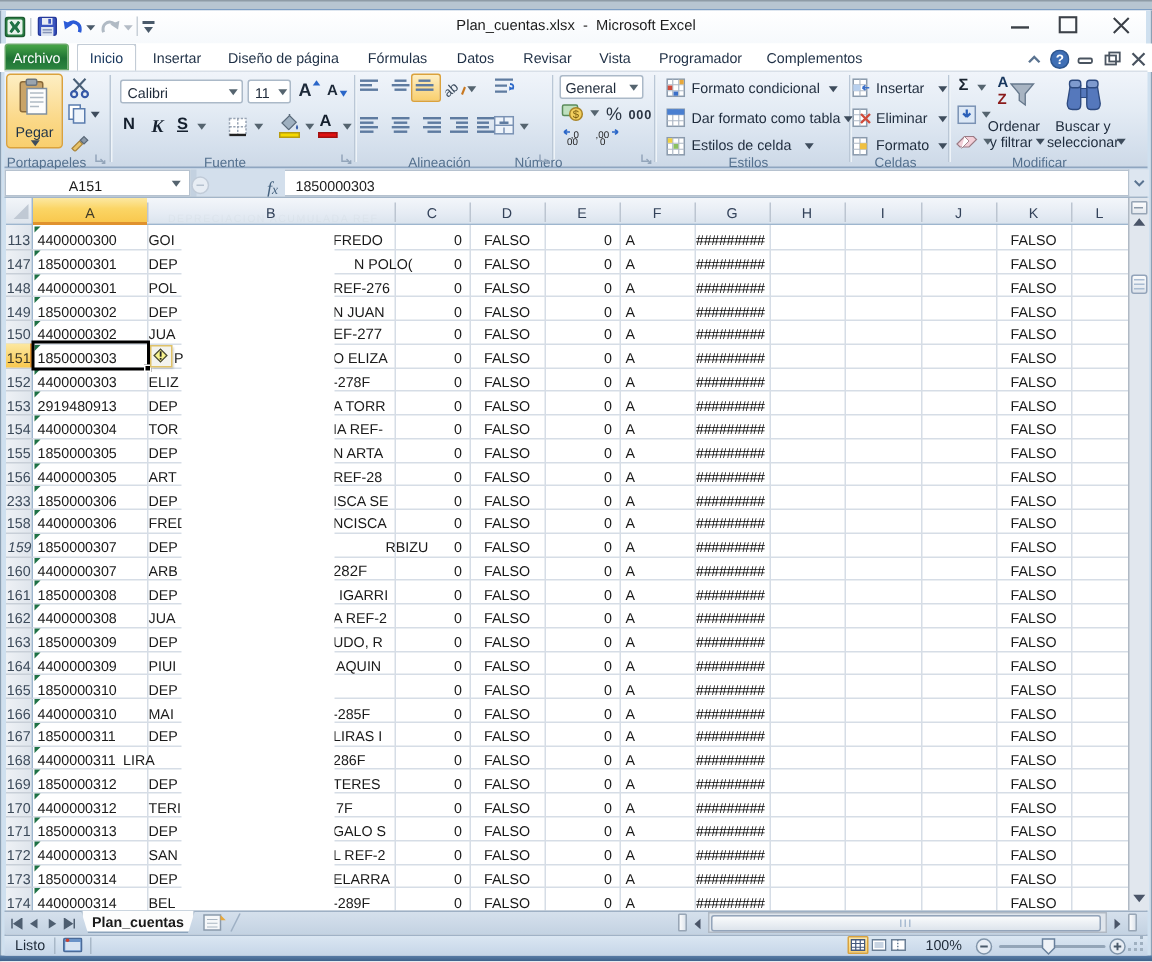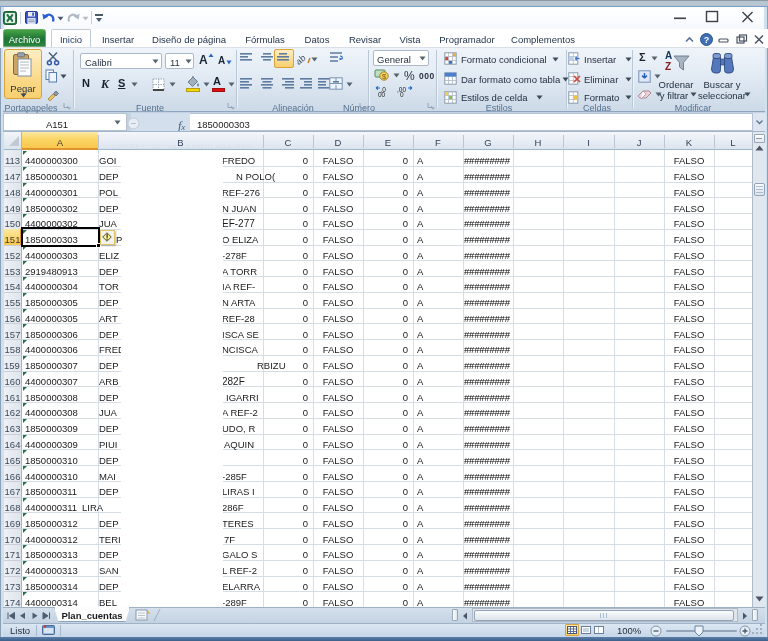--- a/index.html
+++ b/index.html
@@ -43,20 +43,21 @@
       <path d="M12.6 2.8 L11.7 8.6 L6.6 5.4 Z" fill="#b0bac4"></path>
     </svg>
 <svg class="ab" style="left:82px;top:16px" width="7" height="5" viewBox="0 0 7 5">
       <path d="M0.5 0.8 L6.5 0.8 L3.5 4.4 Z" fill="#b4bcc6"></path>
     </svg>
 <div class="ab" style="left:91px;top:11px;width:1px;height:13px;background:#c8d0d8;"></div>
 <div class="ab" style="left:95px;top:14px;width:8px;height:1.5px;background:#4a5a6a;"></div>
 <svg class="ab" style="left:95px;top:17px" width="8" height="6" viewBox="0 0 8 6">
       <path d="M1 1 L7 1 L4 5 Z" fill="#4a5a6a"></path>
     </svg>
+<div class="ab" style="left:0px;top:12px;white-space:nowrap;width:768px;text-align:center;font-size:9.8px;color:#1b1b1b;">Plan_cuentas.xlsx&nbsp;&nbsp;-&nbsp;&nbsp;Microsoft Excel</div>
 <svg class="ab" style="left:672px;top:9px" width="86" height="15" viewBox="0 0 86 15">
       <rect x="2" y="8.5" width="12" height="1.6" fill="#3c4148"></rect>
       <rect x="34.5" y="2.5" width="11" height="10" fill="none" stroke="#3c4148" stroke-width="1.4"></rect>
       <path d="M70.5 3 L80.5 13 M80.5 3 L70.5 13" stroke="#3c4148" stroke-width="1.4"></path>
     </svg>
 <div class="ab" style="left:0px;top:29px;width:768px;height:19px;background:#ffffff;"></div>
 <div class="ab" style="left:3px;top:29px;width:43px;height:18px;background:linear-gradient(#47a447,#1f7334 55%,#2c8540);border-radius:2.5px 2.5px 0 0;border:1px solid #6ca86c;"></div>
 <div class="ab" style="left:3px;top:34px;white-space:nowrap;width:43px;text-align:center;font-size:9.5px;color:#fff;">Archivo</div>
 <div class="ab" style="left:51px;top:29px;width:40px;height:19px;background:#ffffff;border:1px solid #c3ccd6;border-bottom:none;border-radius:2px 2px 0 0;"></div>
 <div class="ab" style="left:51px;top:34px;white-space:nowrap;width:40px;text-align:center;font-size:9.5px;color:#17365d;">Inicio</div>
@@ -614,21 +615,21 @@
 <div class="ab" style="left:25px;top:312.9px;white-space:nowrap;font-size:9.5px;color:#1a1a1a;">4400000305</div>
 <div class="ab tri" style="left:23px;top:308.6px;width:0px;height:0px;"></div>
 <div class="ab" style="left:99px;top:312.9px;width:24px;height:12px;overflow:hidden;white-space:nowrap;font-size:9.5px;color:#1a1a1a;">ART</div>
 <div class="ab" style="left:222px;top:312.9px;width:40px;height:12px;overflow:hidden;white-space:nowrap;font-size:9.5px;color:#1a1a1a;">REF-28</div>
 <div class="ab" style="left:263px;top:312.9px;white-space:nowrap;width:45px;text-align:right;font-size:9.5px;color:#1a1a1a;">0</div>
 <div class="ab" style="left:313px;top:312.9px;white-space:nowrap;width:50px;text-align:center;font-size:9.5px;color:#1a1a1a;">FALSO</div>
 <div class="ab" style="left:363px;top:312.9px;white-space:nowrap;width:45px;text-align:right;font-size:9.5px;color:#1a1a1a;">0</div>
 <div class="ab" style="left:417px;top:312.9px;white-space:nowrap;font-size:9.5px;color:#1a1a1a;">A</div>
 <div class="ab" style="left:464px;top:312.9px;width:49px;height:12px;overflow:hidden;white-space:nowrap;font-size:9.5px;color:#000;letter-spacing:-0.2px;">#########</div>
 <div class="ab" style="left:664px;top:312.9px;white-space:nowrap;width:50px;text-align:center;font-size:9.5px;color:#1a1a1a;">FALSO</div>
-<div class="ab" style="left:4px;top:328.66px;white-space:nowrap;width:17px;text-align:center;font-size:9.5px;color:#3c4a5a;">157</div>
+<div class="ab" style="left:4px;top:328.66px;white-space:nowrap;width:17px;text-align:center;font-size:9.5px;color:#3c4a5a;">233</div>
 <div class="ab" style="left:25px;top:328.66px;white-space:nowrap;font-size:9.5px;color:#1a1a1a;">1850000306</div>
 <div class="ab tri" style="left:23px;top:324.36px;width:0px;height:0px;"></div>
 <div class="ab" style="left:99px;top:328.66px;width:24px;height:12px;overflow:hidden;white-space:nowrap;font-size:9.5px;color:#1a1a1a;">DEP</div>
 <div class="ab" style="left:222px;top:328.66px;width:40px;height:12px;overflow:hidden;white-space:nowrap;font-size:9.5px;color:#1a1a1a;">ISCA SE</div>
 <div class="ab" style="left:263px;top:328.66px;white-space:nowrap;width:45px;text-align:right;font-size:9.5px;color:#1a1a1a;">0</div>
 <div class="ab" style="left:313px;top:328.66px;white-space:nowrap;width:50px;text-align:center;font-size:9.5px;color:#1a1a1a;">FALSO</div>
 <div class="ab" style="left:363px;top:328.66px;white-space:nowrap;width:45px;text-align:right;font-size:9.5px;color:#1a1a1a;">0</div>
 <div class="ab" style="left:417px;top:328.66px;white-space:nowrap;font-size:9.5px;color:#1a1a1a;">A</div>
 <div class="ab" style="left:464px;top:328.66px;width:49px;height:12px;overflow:hidden;white-space:nowrap;font-size:9.5px;color:#000;letter-spacing:-0.2px;">#########</div>
 <div class="ab" style="left:664px;top:328.66px;white-space:nowrap;width:50px;text-align:center;font-size:9.5px;color:#1a1a1a;">FALSO</div>
@@ -636,21 +637,21 @@
 <div class="ab" style="left:25px;top:344.42px;white-space:nowrap;font-size:9.5px;color:#1a1a1a;">4400000306</div>
 <div class="ab tri" style="left:23px;top:340.12px;width:0px;height:0px;"></div>
 <div class="ab" style="left:99px;top:344.42px;width:24px;height:12px;overflow:hidden;white-space:nowrap;font-size:9.5px;color:#1a1a1a;">FREDO</div>
 <div class="ab" style="left:222px;top:344.42px;width:40px;height:12px;overflow:hidden;white-space:nowrap;font-size:9.5px;color:#1a1a1a;">NCISCA</div>
 <div class="ab" style="left:263px;top:344.42px;white-space:nowrap;width:45px;text-align:right;font-size:9.5px;color:#1a1a1a;">0</div>
 <div class="ab" style="left:313px;top:344.42px;white-space:nowrap;width:50px;text-align:center;font-size:9.5px;color:#1a1a1a;">FALSO</div>
 <div class="ab" style="left:363px;top:344.42px;white-space:nowrap;width:45px;text-align:right;font-size:9.5px;color:#1a1a1a;">0</div>
 <div class="ab" style="left:417px;top:344.42px;white-space:nowrap;font-size:9.5px;color:#1a1a1a;">A</div>
 <div class="ab" style="left:464px;top:344.42px;width:49px;height:12px;overflow:hidden;white-space:nowrap;font-size:9.5px;color:#000;letter-spacing:-0.2px;">#########</div>
 <div class="ab" style="left:664px;top:344.42px;white-space:nowrap;width:50px;text-align:center;font-size:9.5px;color:#1a1a1a;">FALSO</div>
-<div class="ab" style="left:4px;top:360.18px;white-space:nowrap;width:17px;text-align:left;font-size:9.5px;color:#3c4a5a;">159</div>
+<div class="ab" style="left:4px;top:360.18px;white-space:nowrap;width:17px;text-align:right;font-size:9.5px;color:#3c4a5a;font-style:italic;">159</div>
 <div class="ab" style="left:25px;top:360.18px;white-space:nowrap;font-size:9.5px;color:#1a1a1a;">1850000307</div>
 <div class="ab tri" style="left:23px;top:355.88px;width:0px;height:0px;"></div>
 <div class="ab" style="left:99px;top:360.18px;width:24px;height:12px;overflow:hidden;white-space:nowrap;font-size:9.5px;color:#1a1a1a;">DEP</div>
 <div class="ab" style="left:222px;top:360.18px;width:40px;height:12px;overflow:hidden;white-space:nowrap;font-size:9.5px;color:#1a1a1a;margin-left:35px;">RBIZU</div>
 <div class="ab" style="left:263px;top:360.18px;white-space:nowrap;width:45px;text-align:right;font-size:9.5px;color:#1a1a1a;">0</div>
 <div class="ab" style="left:313px;top:360.18px;white-space:nowrap;width:50px;text-align:center;font-size:9.5px;color:#1a1a1a;">FALSO</div>
 <div class="ab" style="left:363px;top:360.18px;white-space:nowrap;width:45px;text-align:right;font-size:9.5px;color:#1a1a1a;">0</div>
 <div class="ab" style="left:417px;top:360.18px;white-space:nowrap;font-size:9.5px;color:#1a1a1a;">A</div>
 <div class="ab" style="left:464px;top:360.18px;width:49px;height:12px;overflow:hidden;white-space:nowrap;font-size:9.5px;color:#000;letter-spacing:-0.2px;">#########</div>
 <div class="ab" style="left:664px;top:360.18px;white-space:nowrap;width:50px;text-align:center;font-size:9.5px;color:#1a1a1a;">FALSO</div>

